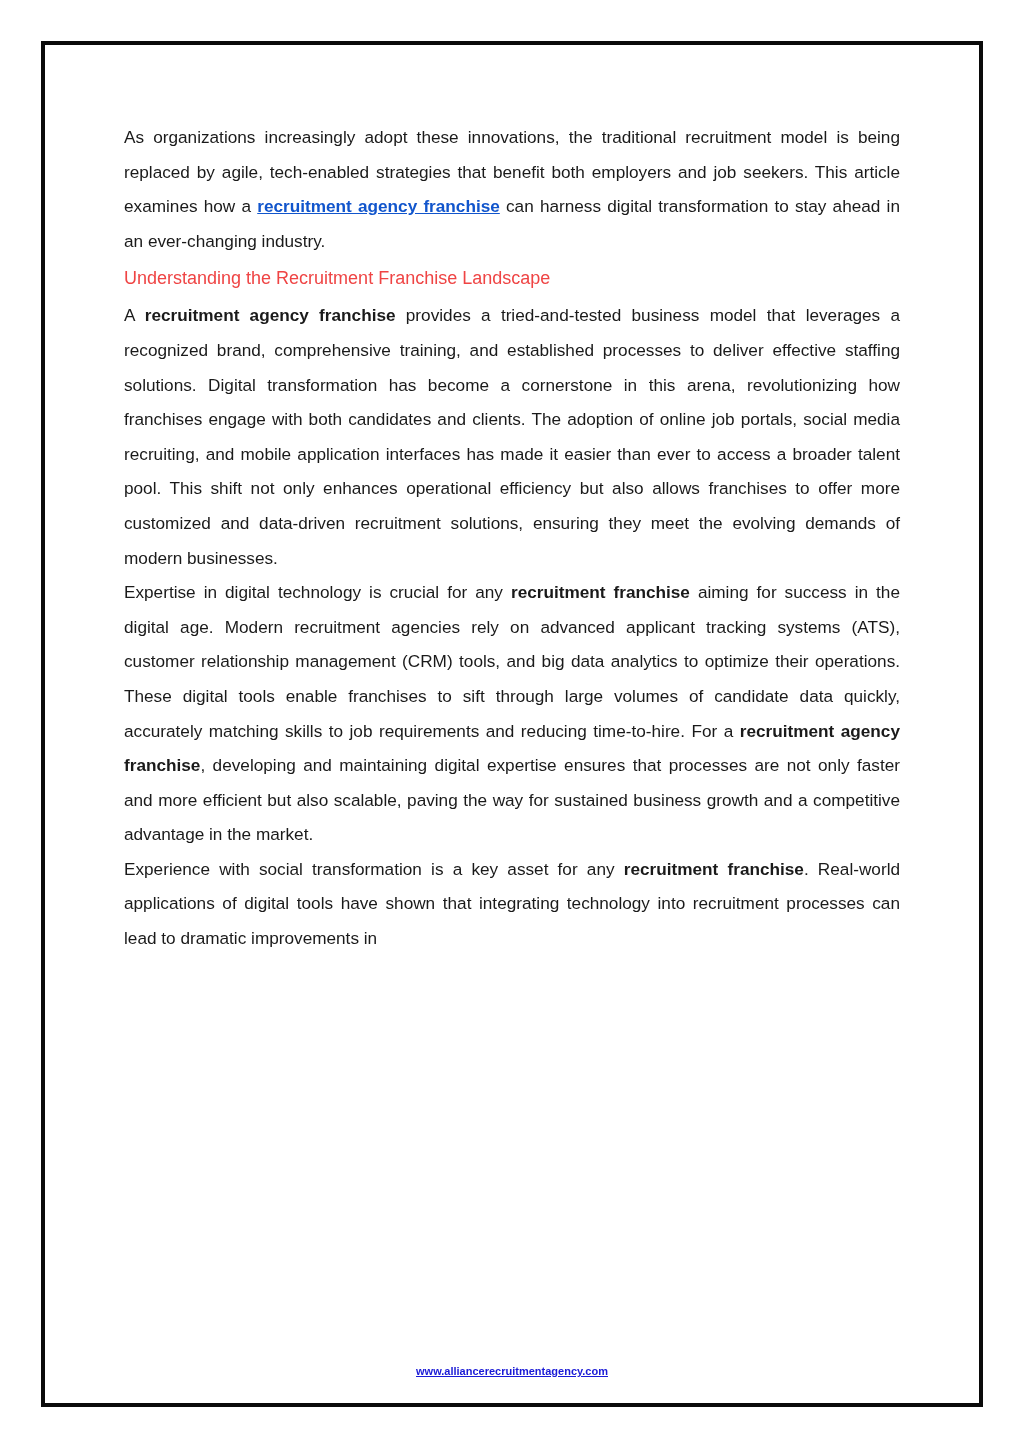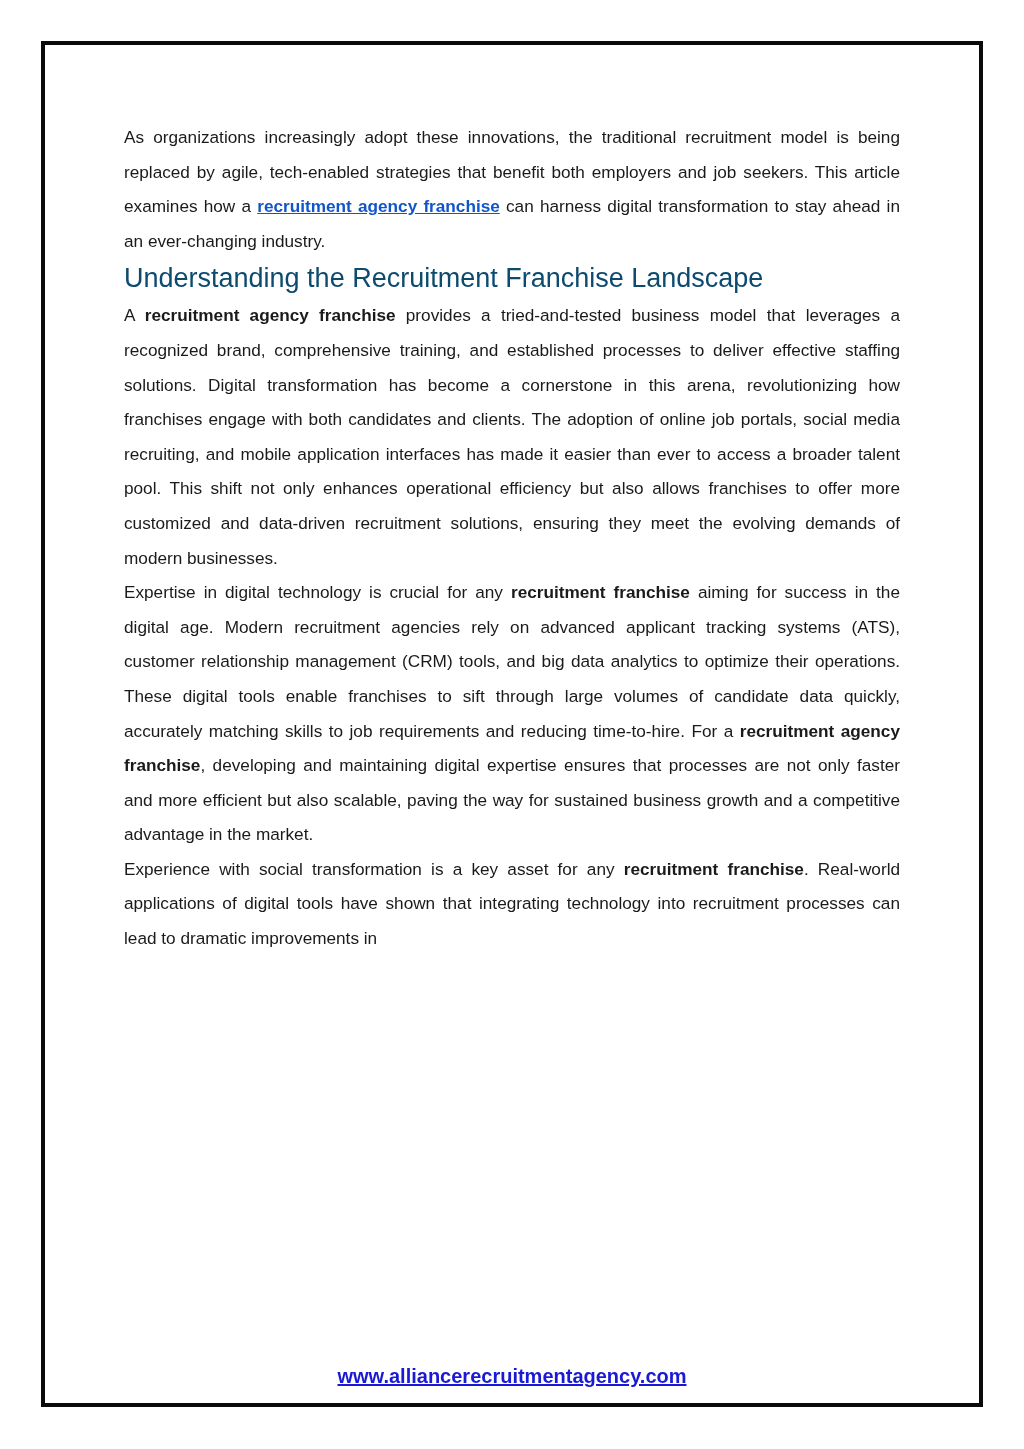--- a/index.html
+++ b/index.html
@@ -22,46 +22,46 @@
   p.body {
     margin: 0;
     font-size: 17.2px;
     line-height: 34.6px;
     text-align: justify;
     text-align-last: left;
   }
   h2.heading {
     margin: 0;
     font-weight: normal;
-    font-size: 27px;
+    font-size: 18px;
     line-height: 40px;
     text-align: justify;
     text-align-last: left;
-    color: #0c4a6e;
+    color: #ef4444;
   }
   .strong { font-weight: bold; }
   a.inline-link {
     color: #1155cc;
     font-weight: bold;
     text-decoration: underline;
   }
   .p1 { }
   .h1 { margin-top: 22px; }
   .p2 { margin-top: 18px; }
   .h2 { margin-top: 20px; }
   .p3 { margin-top: 18px; }
   .h3 { margin-top: 20px; }
   .p4 { margin-top: 18px; }
   .footer {
     position: absolute;
     left: 0; width: 1024px;
     top: 1365px;
     text-align: center;
     font-family: "Liberation Sans", sans-serif;
-    font-size: 20px;
+    font-size: 11px;
     font-weight: bold;
   }
   .footer a {
     color: #1a1ad6;
     text-decoration: underline;
   }
 </style>
 </head>
 <body>
 

